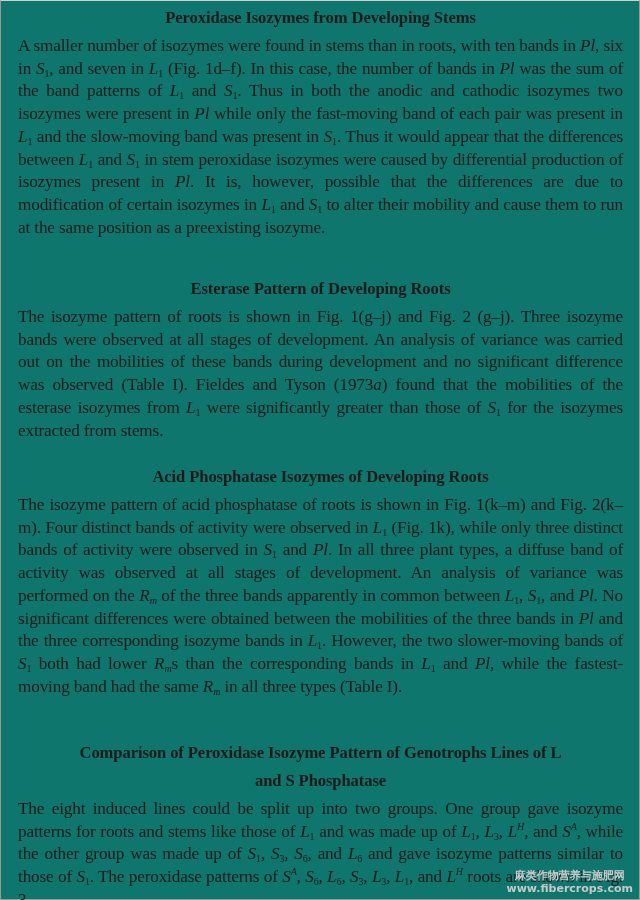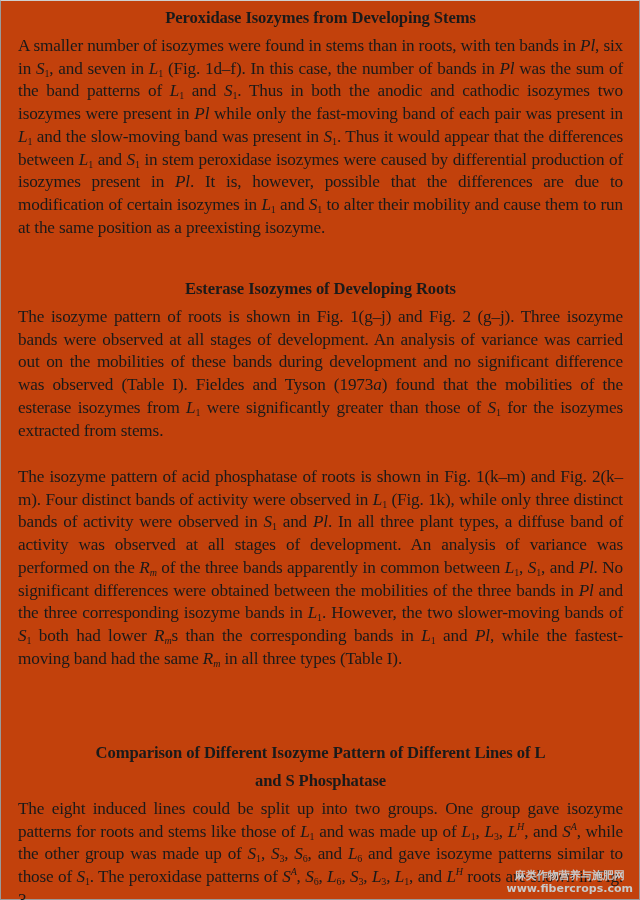--- a/index.html
+++ b/index.html
@@ -4,21 +4,21 @@
 <style>
   html, body { margin: 0; padding: 0; background: #ffffff; }
   body {
     width: 640px; height: 900px; overflow: hidden; position: relative;
     font-family: "Liberation Serif", "DejaVu Serif", serif;
     color: #1a1a1a;
   }
   .page {
     position: absolute; left: 0; top: 0; width: 638px; height: 898px;
     border: 1px solid #9a9a9a; border-top-color: #cfcfcf;
-    background: #c2410c;
+    background: #0f766e;
   }
   .content { position: absolute; left: 17px; top: 6px; width: 605px; }
   h2 {
     font-size: 16.6px; font-weight: bold; text-align: center;
     margin: 0; line-height: 22px; letter-spacing: -0.1px;
   }
   p {
     font-size: 17.2px; line-height: 22.7px; text-align: justify;
     margin: 0; text-align-last: left; letter-spacing: -0.15px;
   }
@@ -39,30 +39,31 @@
 
 <div class="page">
   <div class="content">
 
     <div class="sec s1" style="top:0px;">
       <h2>Peroxidase Isozymes from Developing Stems</h2>
       <p>A smaller number of isozymes were found in stems than in roots, with ten bands in <i>Pl</i>, six in <i>S</i><sub>1</sub>, and seven in <i>L</i><sub>1</sub> (Fig. 1d–f). In this case, the number of bands in <i>Pl</i> was the sum of the band patterns of <i>L</i><sub>1</sub> and <i>S</i><sub>1</sub>. Thus in both the anodic and cathodic isozymes two isozymes were present in <i>Pl</i> while only the fast-moving band of each pair was present in <i>L</i><sub>1</sub> and the slow-moving band was present in <i>S</i><sub>1</sub>. Thus it would appear that the differences between <i>L</i><sub>1</sub> and <i>S</i><sub>1</sub> in stem peroxidase isozymes were caused by differential production of isozymes present in <i>Pl</i>. It is, however, possible that the differences are due to modification of certain isozymes in <i>L</i><sub>1</sub> and <i>S</i><sub>1</sub> to alter their mobility and cause them to run at the same position as a preexisting isozyme.</p>
     </div>
 
     <div class="sec s1" style="top:271px;">
-      <h2>Esterase Isozymes of Developing Roots</h2>
+      <h2>Esterase Pattern of Developing Roots</h2>
       <p>The isozyme pattern of roots is shown in Fig. 1(g–j) and Fig. 2 (g–j). Three isozyme bands were observed at all stages of development. An analysis of variance was carried out on the mobilities of these bands during development and no significant difference was observed (Table I). Fieldes and Tyson (1973<i>a</i>) found that the mobilities of the esterase isozymes from <i>L</i><sub>1</sub> were significantly greater than those of <i>S</i><sub>1</sub> for the isozymes extracted from stems.</p>
     </div>
 
     <div class="sec s1" style="top:459px;">
+      <h2>Acid Phosphatase Isozymes of Developing Roots</h2>
       <p>The isozyme pattern of acid phosphatase of roots is shown in Fig. 1(k–m) and Fig. 2(k–m). Four distinct bands of activity were observed in <i>L</i><sub>1</sub> (Fig. 1k), while only three distinct bands of activity were observed in <i>S</i><sub>1</sub> and <i>Pl</i>. In all three plant types, a diffuse band of activity was observed at all stages of development. An analysis of variance was performed on the <i>R</i><sub><i>m</i></sub> of the three bands apparently in common between <i>L</i><sub>1</sub>, <i>S</i><sub>1</sub>, and <i>Pl</i>. No significant differences were obtained between the mobilities of the three bands in <i>Pl</i> and the three corresponding isozyme bands in <i>L</i><sub>1</sub>. However, the two slower-moving bands of <i>S</i><sub>1</sub> both had lower <i>R</i><sub><i>m</i></sub>s than the corresponding bands in <i>L</i><sub>1</sub> and <i>Pl</i>, while the fastest-moving band had the same <i>R</i><sub><i>m</i></sub> in all three types (Table I).</p>
     </div>
 
     <div class="sec s1" style="top:735px;">
-      <h2>Comparison of Different Isozyme Pattern of Different Lines of L</h2>
+      <h2>Comparison of Peroxidase Isozyme Pattern of Genotrophs Lines of L</h2>
       <h2>and S Phosphatase</h2>
       <p>The eight induced lines could be split up into two groups. One group gave isozyme patterns for roots and stems like those of <i>L</i><sub>1</sub> and was made up of <i>L</i><sub>1</sub>, <i>L</i><sub>3</sub>, <i>L</i><sup><i>H</i></sup>, and <i>S</i><sup><i>A</i></sup>, while the other group was made up of <i>S</i><sub>1</sub>, <i>S</i><sub>3</sub>, <i>S</i><sub>6</sub>, and <i>L</i><sub>6</sub> and gave isozyme patterns similar to those of <i>S</i><sub>1</sub>. The peroxidase patterns of <i>S</i><sup><i>A</i></sup>, <i>S</i><sub>6</sub>, <i>L</i><sub>6</sub>, <i>S</i><sub>3</sub>, <i>L</i><sub>3</sub>, <i>L</i><sub>1</sub>, and <i>L</i><sup><i>H</i></sup> roots are shown in Fig. 3.</p>
     </div>
 
   </div>
 
   <div class="watermark">
     <div>麻类作物营养与施肥网</div>
     <div class="url">www.fibercrops.com</div>
   </div>

